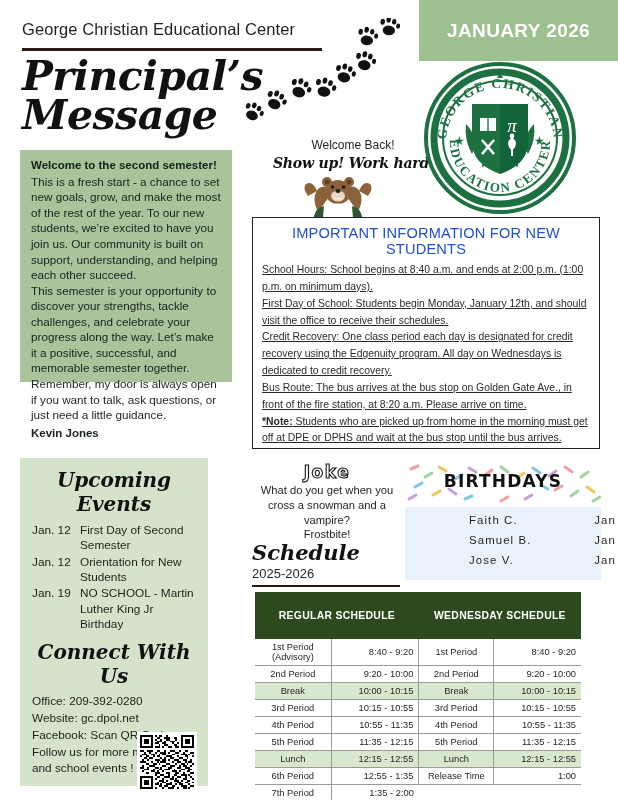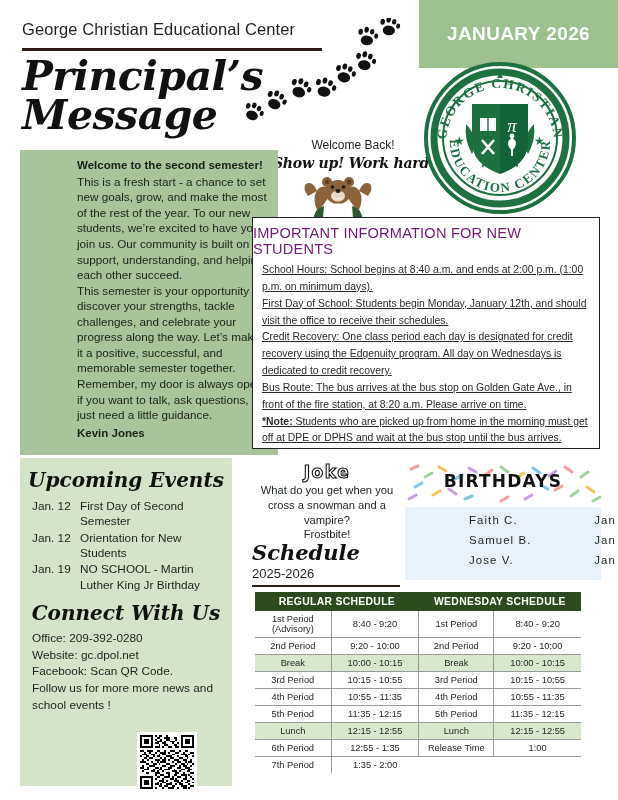--- a/index.html
+++ b/index.html
@@ -9,21 +9,21 @@
     font-family:"Liberation Sans", sans-serif;
     color:#1c1c1c;
     position:relative;
     overflow:hidden;
     -webkit-font-smoothing:antialiased;
   }
   .page{position:absolute;inset:0;}
 
   
   .month-banner{
-    position:absolute;left:419px;top:0;width:199px;height:68px;
+    position:absolute;left:419px;top:0;width:199px;height:61px;
     background:#9cc08e;
     display:flex;align-items:center;justify-content:center;
   }
   .month-banner span{
     color:#ffffff;font-weight:bold;font-size:19px;letter-spacing:.4px;
   }
   .school-name{
     position:absolute;left:22px;top:20px;
     font-size:16.5px;color:#231f20;letter-spacing:.1px;white-space:nowrap;
   }
@@ -48,53 +48,52 @@
     position:absolute;left:268px;top:155px;width:172px;text-align:center;
     font-family:"DejaVu Serif", serif;font-style:italic;font-weight:bold;
     font-size:14px;color:#111;letter-spacing:-.2px;
   }
   .mascot{position:absolute;left:296px;top:172px;width:84px;height:58px;}
 
   .seal{position:absolute;left:424px;top:62px;width:152px;height:152px;}
 
   
   .msg-panel{
-    position:absolute;left:20px;top:150px;width:212px;height:305px;
+    position:absolute;left:20px;top:150px;width:212px;height:232px;
     background:#a9c39a;
-    padding-left:46px;
   }
   .msg-panel .inner{padding:8px 11px 0 11px;}
   .msg-lead{font-size:11.5px;font-weight:bold;color:#18201a;margin:0 0 1px 0;line-height:1.28;}
   .msg-p{font-size:11.7px;line-height:1.33;color:#1b231c;margin:0;}
   .msg-sign{font-size:11.5px;font-weight:bold;color:#18201a;margin-top:4px;}
 
   
   .events-panel{
-    position:absolute;left:20px;top:458px;width:212px;height:328px;
+    position:absolute;left:20px;top:458px;width:188px;height:328px;
     background:#d4e3ca;
   }
   .fancy-h{
     font-family:"DejaVu Serif", serif;font-weight:bold;font-style:italic;
     color:#111;text-align:center;
   }
   .events-title{font-size:20px;margin:10px 0 7px 0;}
   .connect-title{font-size:20px;margin:8px 0 5px 0;}
   .ev-row{display:flex;font-size:11.8px;line-height:1.3;color:#1b231c;margin-bottom:1px;}
   .ev-date{width:48px;flex:0 0 48px;padding-left:12px;}
   .ev-desc{flex:1;padding-right:10px;}
   .connect-lines{font-size:11.8px;line-height:1.42;color:#1b231c;padding:0 10px 0 12px;}
   .qr{position:absolute;left:137px;top:732px;width:60px;height:60px;background:#fff;padding:3px;box-sizing:border-box;}
 
   
   .info-box{
     position:absolute;left:252px;top:217px;width:348px;height:232px;
     border:1.4px solid #222;background:#fff;box-sizing:border-box;
   }
   .info-title{
-    font-size:14.6px;letter-spacing:.2px;color:#701a75;
+    text-align:center;font-size:14.6px;letter-spacing:.2px;color:#1d4ed8;
     margin:7px 0 5px 0;font-family:"Liberation Sans",sans-serif;
   }
   .info-body{padding:0 9px;font-size:10.4px;line-height:1.62;color:#2a2a2a;}
   .info-body p{margin:0 0 0 0;text-decoration:underline;}
   .info-body u{text-decoration:underline;text-underline-offset:1px;}
   .info-body b{font-weight:bold;}
 
   
   .joke-wrap{position:absolute;left:252px;top:462px;width:150px;text-align:center;}
   .joke-title{
@@ -124,28 +123,28 @@
     letter-spacing:1.2px;color:#111;
   }
   .bday-rows{position:absolute;left:0;top:47px;width:196px;margin-left:48px;}
   .bday-row{display:flex;justify-content:space-between;padding:4px 14px 4px 16px;
     font-size:11.4px;color:#1b231c;letter-spacing:1.1px;}
 
   
   .sched-table{position:absolute;left:255px;top:592px;width:326px;border-collapse:collapse;}
   .sched-table th{
     background:#2d4a1e;color:#fff;font-size:10.4px;font-weight:bold;
-    letter-spacing:.3px;text-align:center;padding:4px 2px;
+    letter-spacing:.3px;text-align:center;padding:18px 2px;
   }
   .sched-table td{
     font-size:9.3px;color:#262626;padding:3px 5px;
     border-bottom:1px solid #9a9a9a;
   }
   .sched-table td.lbl{text-align:center;width:72px;border-right:1px solid #9a9a9a;}
-  .sched-table td.val{width:91px;text-align:center;margin-top:27px;}
+  .sched-table td.val{width:91px;text-align:right;margin-top:27px;}
   .sched-table td.val.divider{border-right:1px solid #9a9a9a;}
   .sched-table tr.hl td{background:#d8e8ce;}
   .sched-table tr.blank td{border-bottom:none;}
   .sched-table td.empty{border-bottom:none;border-right:none;}
 </style>
 </head>
 <body>
 
 <div class="page">
 

